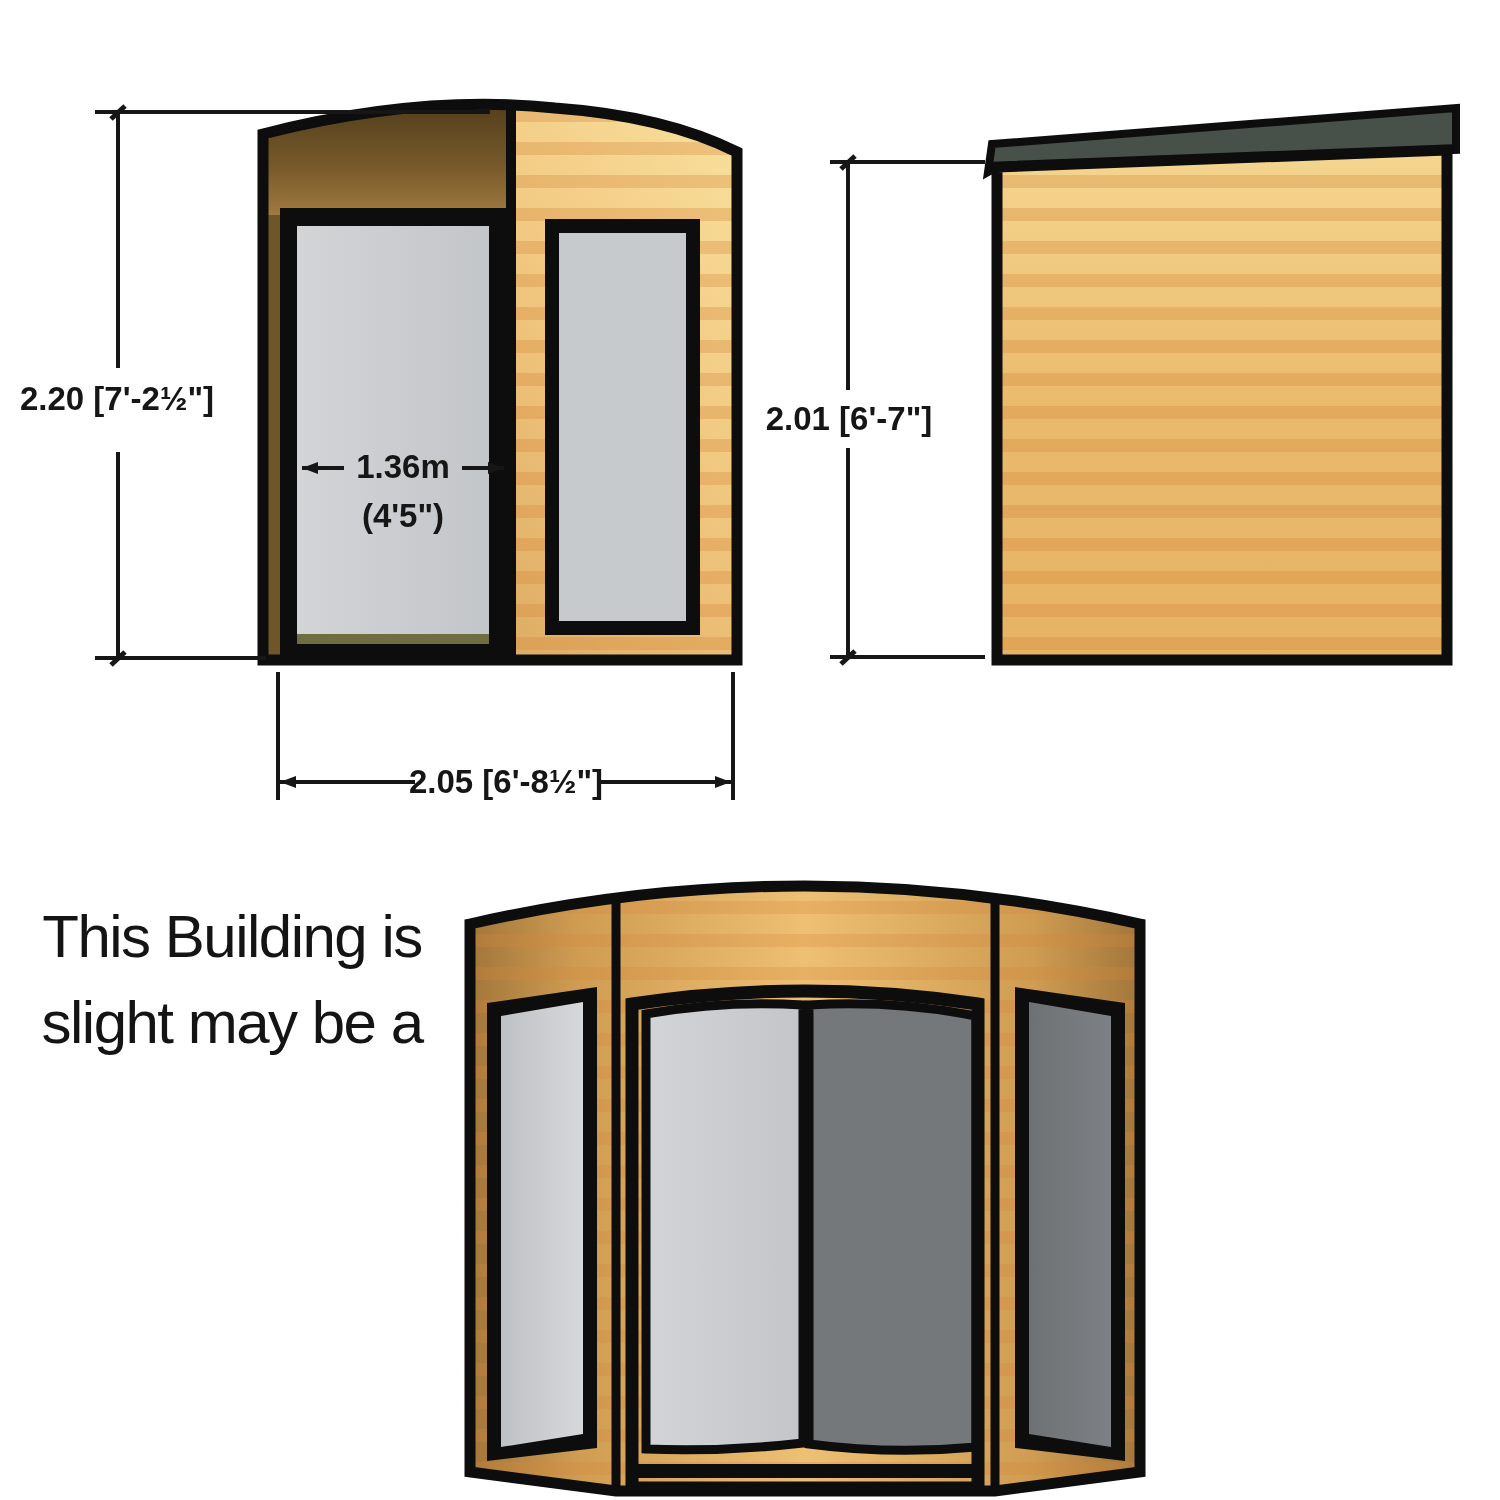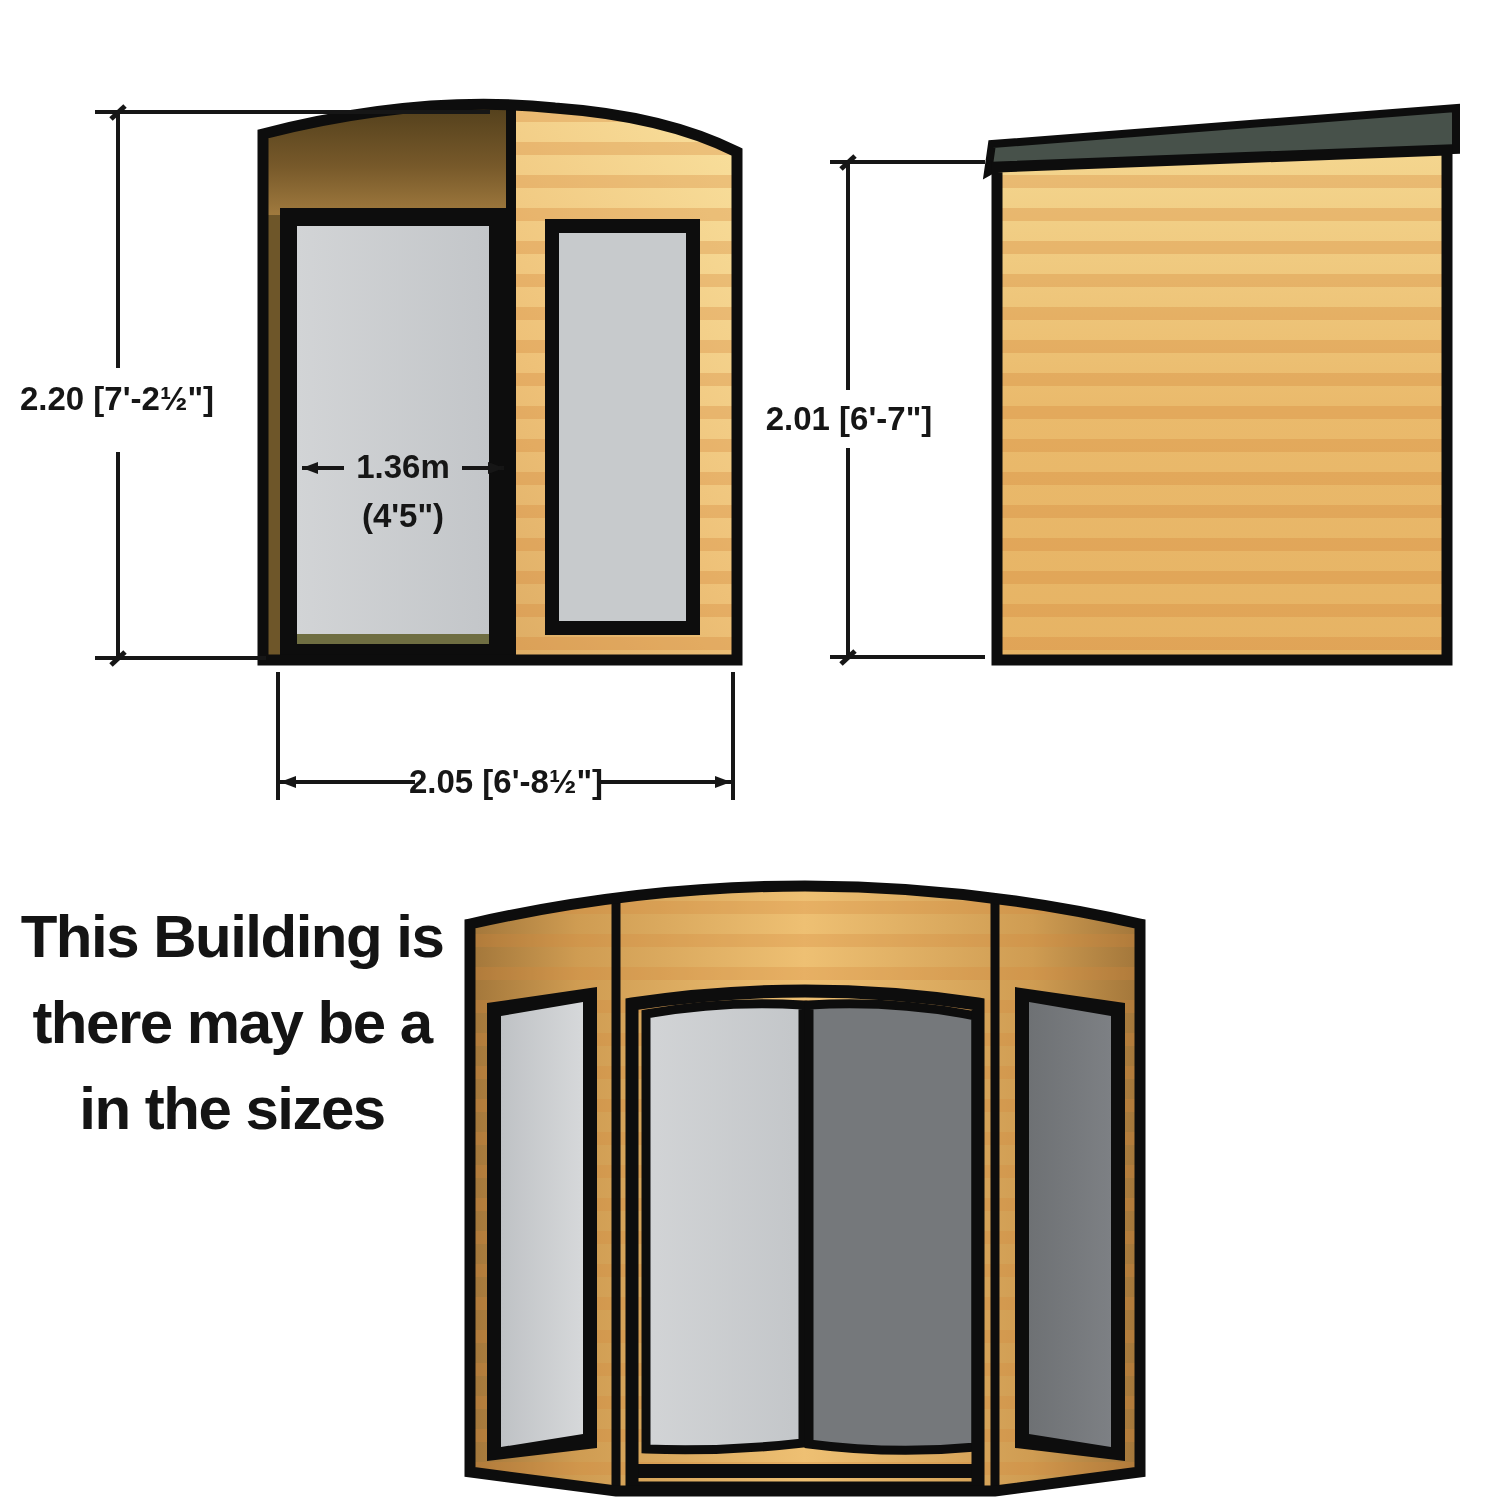--- a/index.html
+++ b/index.html
@@ -1,21 +1,21 @@
 <!DOCTYPE html>
 <html><head>
 <meta charset="utf-8">
 <style>
   html,body{margin:0;padding:0;background:#ffffff;width:1500px;height:1500px;overflow:hidden;}
   body{font-family:"Liberation Sans", sans-serif;}
   #stage{position:relative;width:1500px;height:1500px;background:#ffffff;}
   #drawing{position:absolute;left:0;top:0;}
   .dim-text{font-family:"Liberation Sans", sans-serif;font-weight:700;font-size:33px;fill:#161616;}
   #note{position:absolute;left:6px;top:894px;width:452px;text-align:center;
-        font-size:60px;line-height:86px;letter-spacing:-1.5px;color:#141414;font-weight:700;}
+        font-size:60px;line-height:86px;letter-spacing:-1.5px;color:#141414;font-weight:400;}
 </style>
 </head>
 <body>
 
 <div id="stage">
 
 <svg id="drawing" width="1500" height="1500" viewBox="0 0 1500 1500">
   <defs>
     <linearGradient id="gFrontRight" x1="1" y1="0" x2="0" y2="1">
       <stop offset="0" stop-color="#f9e19e"></stop>
@@ -145,17 +145,16 @@
     <path d="M632,1488 L632,1004 Q805,978 978,1004 L978,1488 Z" fill="none" stroke="#0d0d0d" stroke-width="13"></path>
 
     <line x1="616" y1="896" x2="616" y2="1491" stroke="#0d0d0d" stroke-width="9"></line>
     <line x1="995" y1="896" x2="995" y2="1491" stroke="#0d0d0d" stroke-width="9"></line>
     <path d="M470,924 Q805,848 1140,924 L1140,1472 L995,1491 L616,1491 L470,1472 Z" fill="none" stroke="#0d0d0d" stroke-width="11"></path>
   </g>
 </svg>
 
 <div id="note">
   <div>This Building is</div>
-  <div>there may be a</div>
-  <div>in the sizes</div>
+  <div>slight may be a</div>
 </div>
 
 </div>
 
 </body></html>

